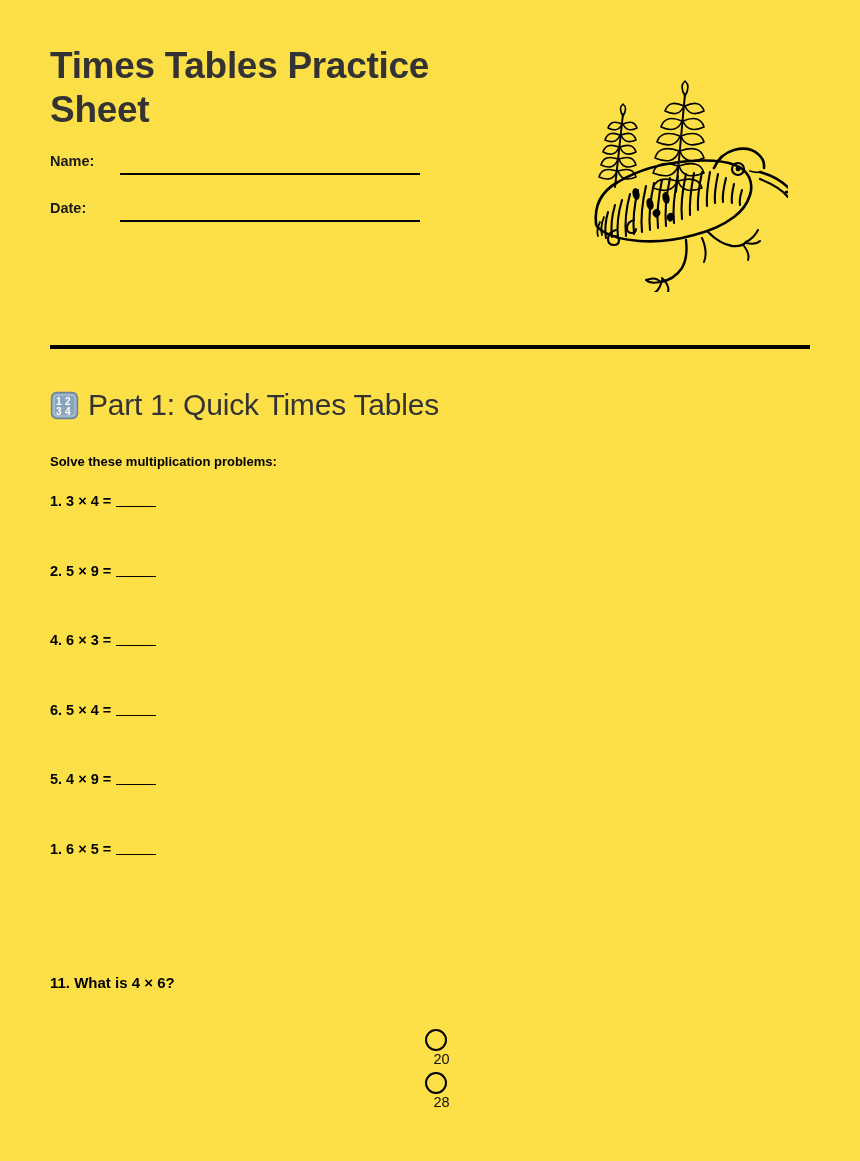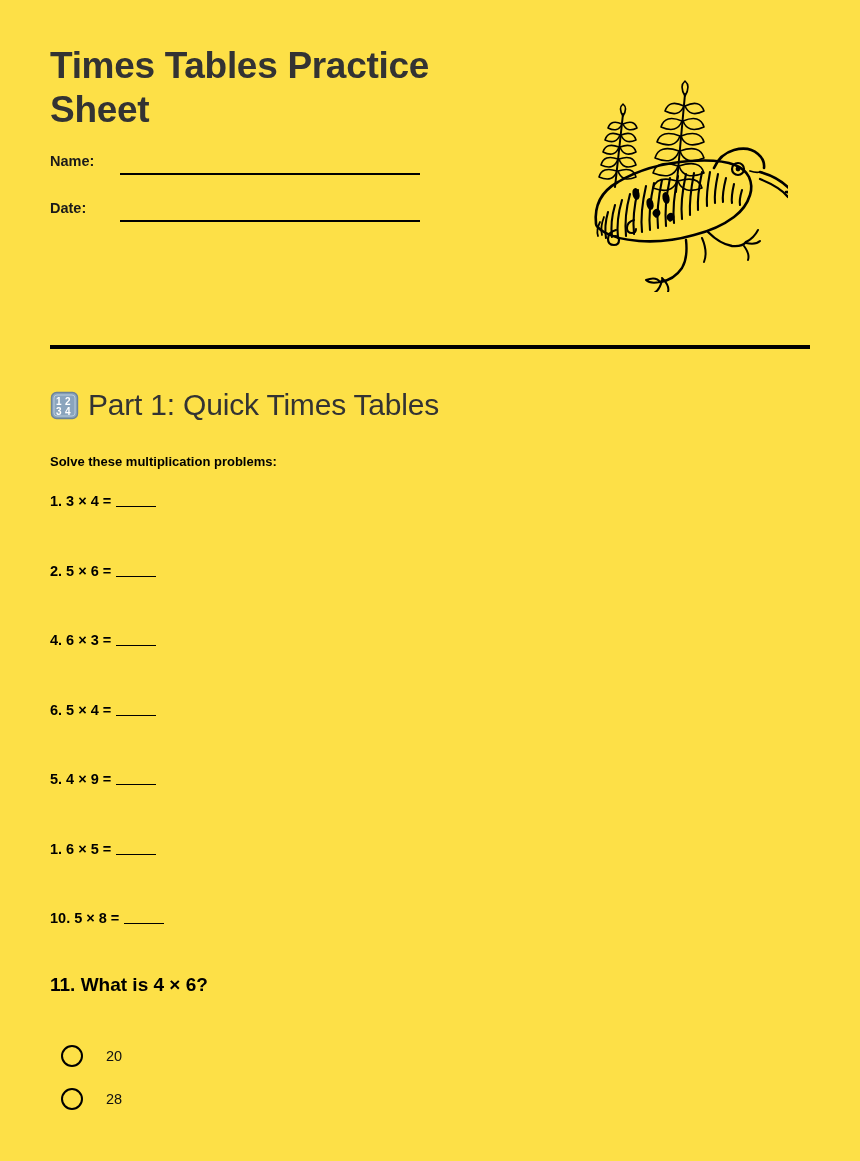--- a/index.html
+++ b/index.html
@@ -129,32 +129,33 @@
   .blank {
     display: inline-block;
     width: 40px;
     border-bottom: 1.6px solid #000000;
     margin-left: 5px;
     vertical-align: -1px;
   }
 
   
   .mc-question {
-    font-size: 19px;
+    font-size: 15px;
     font-weight: bold;
     color: #000000;
     margin-top: 30px;
   }
   .mc-options {
     margin-top: 38px;
   }
   .mc-option {
     display: flex;
     align-items: center;
     height: 43px;
+    flex-direction: column;
   }
   .mc-radio {
     width: 22px;
     height: 22px;
     flex: 0 0 22px;
     border: 2.6px solid #000000;
     border-radius: 50%;
     box-sizing: border-box;
     margin-left: 11px;
   }
@@ -296,26 +297,25 @@
           </g>
         </svg>
       </span>
       <span class="section-title">Part 1: Quick Times Tables</span>
     </div>
 
     <div class="instruction">Solve these multiplication problems:</div>
 
     <div class="problems">
       <div class="problem"><span>1. 3 × 4 =</span><span class="blank"></span></div>
-      <div class="problem"><span>2. 5 × 6 =</span><span class="blank"></span></div>
+      <div class="problem"><span>2. 5 × 9 =</span><span class="blank"></span></div>
       <div class="problem"><span>4. 6 × 3 =</span><span class="blank"></span></div>
       <div class="problem"><span>6. 5 × 4 =</span><span class="blank"></span></div>
       <div class="problem"><span>5. 4 × 9 =</span><span class="blank"></span></div>
       <div class="problem"><span>1. 6 × 5 =</span><span class="blank"></span></div>
-      <div class="problem"><span>10. 5 × 8 =</span><span class="blank"></span></div>
     </div>
   </div>
 
   <div class="section" style="top: 944px;">
 
     <div class="mc-question">11. What is 4 × 6?</div>
 
     <div class="mc-options">
       <div class="mc-option">
         <span class="mc-radio"></span>

